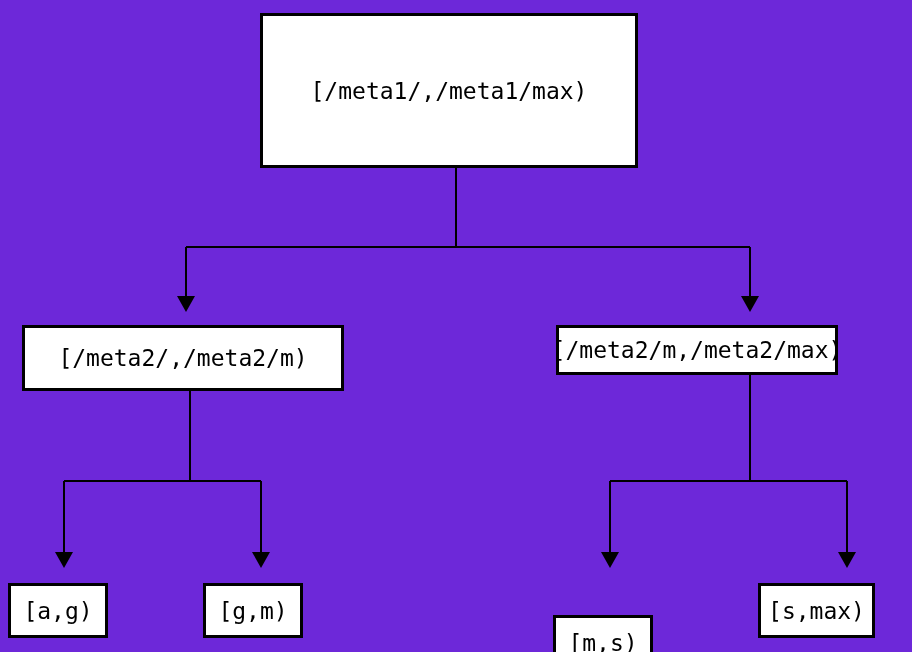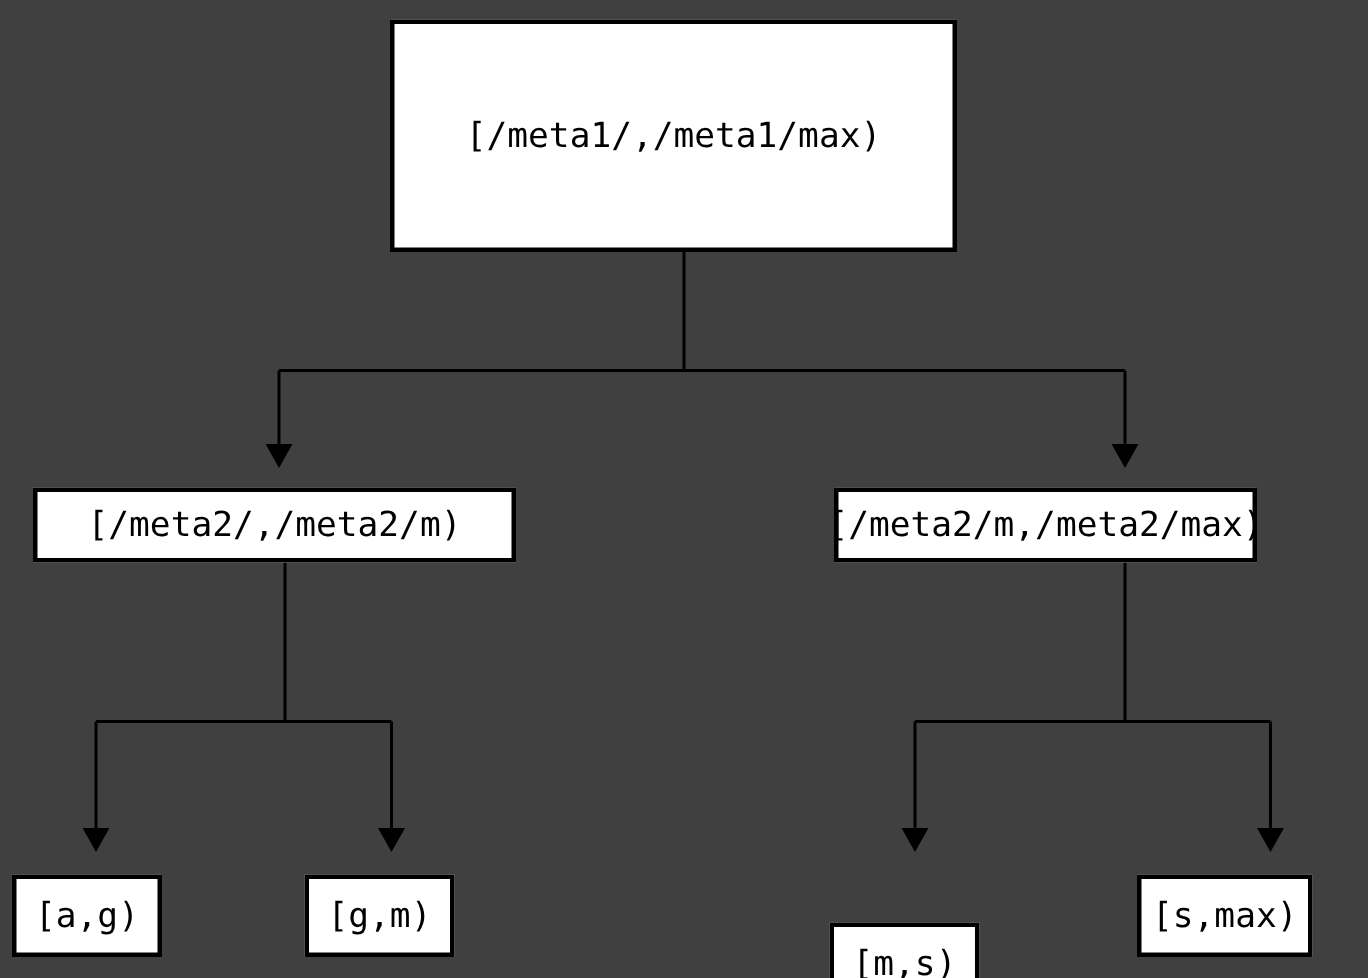--- a/index.html
+++ b/index.html
@@ -4,21 +4,21 @@
 <style>
   html, body {
     margin: 0;
     padding: 0;
     background: #ffffff;
   }
   .canvas {
     position: relative;
     width: 912px;
     height: 652px;
-    background: #404040;
+    background: #6d28d9;
     overflow: hidden;
     font-family: "DejaVu Sans Mono", "Liberation Mono", monospace;
   }
   .edges-svg {
     position: absolute;
     left: 0;
     top: 0;
     width: 912px;
     height: 652px;
   }
@@ -37,21 +37,21 @@
     border: 3px solid #000000;
     background: #ffffff;
     color: #000000;
     display: flex;
     align-items: center;
     justify-content: center;
     font-size: 23px;
     white-space: nowrap;
   }
   #n-root  { left: 260px; top: 13px;  width: 378px; height: 155px; }
-  #n-left  { left: 22px;  top: 325px; width: 322px; height: 50px;  }
+  #n-left  { left: 22px;  top: 325px; width: 322px; height: 66px;  }
   #n-right { left: 556px; top: 325px; width: 282px; height: 50px;  }
   #n-ag    { left: 8px;   top: 583px; width: 100px; height: 55px;  }
   #n-gm    { left: 203px; top: 583px; width: 100px; height: 55px;  }
   #n-ms    { left: 553px; top: 583px; width: 100px; height: 55px; margin-top: 32px;  }
   #n-smax  { left: 758px; top: 583px; width: 117px; height: 55px;  }
 </style>
 </head>
 <body>
 
 <div class="canvas">

